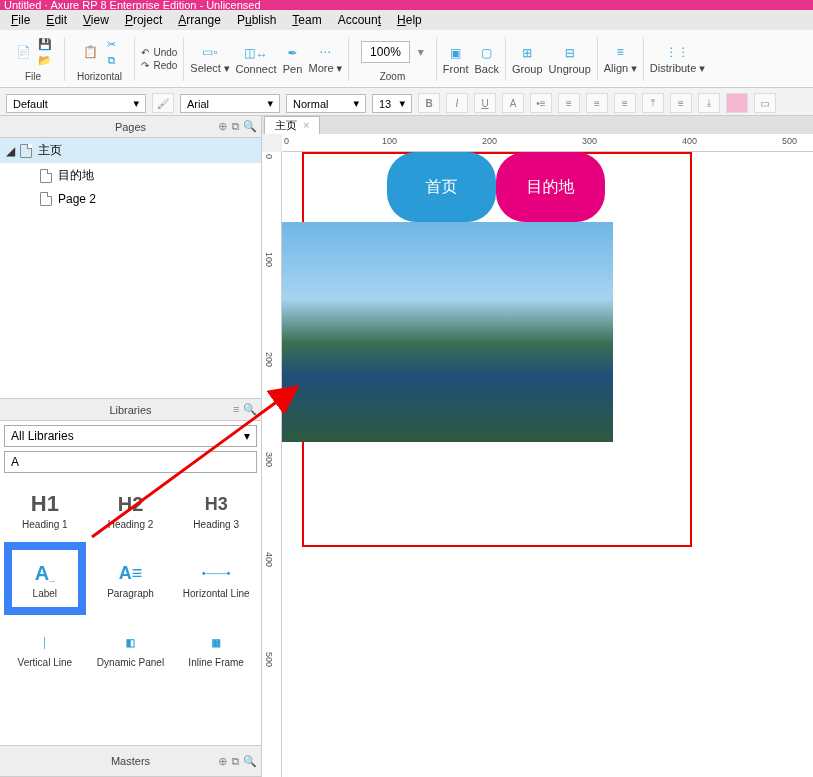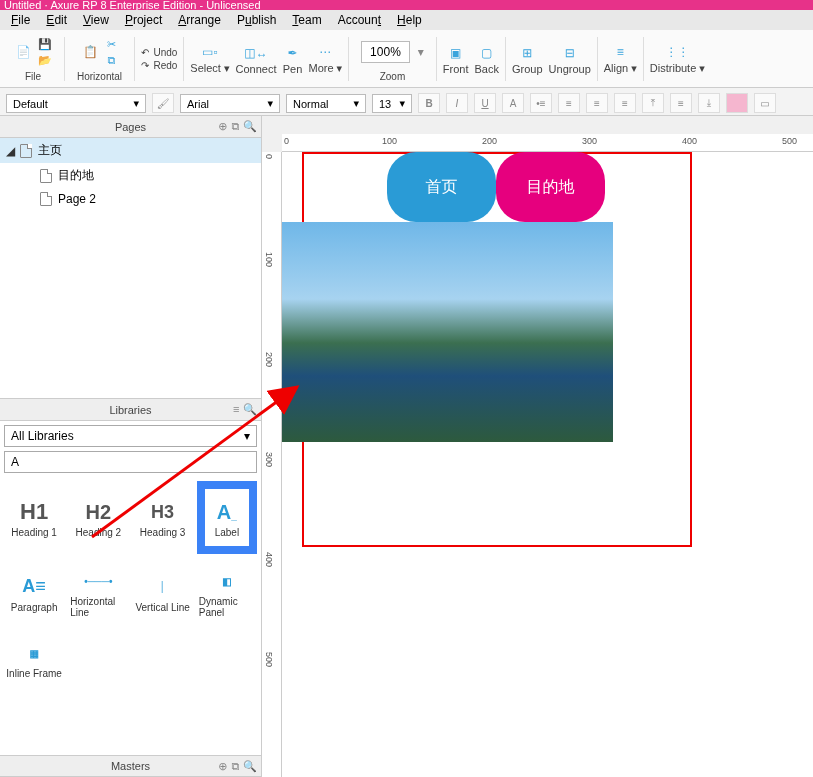--- a/index.html
+++ b/index.html
@@ -25,25 +25,25 @@
 .panel-head .tools { position:absolute; right:4px; display:flex; gap:4px; color:#888; }
 .pages-tree { flex: 0 0 auto; background:#fff; }
 .page-item { display:flex; align-items:center; gap:6px; padding:4px 8px 4px 20px; font-size:12px; }
 .page-item.sel { background:#d7ecf9; }
 .page-item .tri { width:8px; color:#333; }
 .page-ico { width:12px; height:14px; border:1px solid #888; border-radius:1px; position:relative; }
 .page-ico::after { content:""; position:absolute; right:-1px; top:-1px; width:4px; height:4px; background:#fff; border-left:1px solid #888; border-bottom:1px solid #888; }
 .lib-panel { flex:1; display:flex; flex-direction:column; border-top:1px solid #ccc; }
 .lib-sel { margin:4px; border:1px solid #aaa; padding:3px 6px; background:white; display:flex; justify-content:space-between; align-items:center; font-size:12px; }
 .lib-search { margin:0 4px 4px; border:1px solid #aaa; padding:3px 6px; background:white; font-size:12px; }
-.lib-grid { display:grid; grid-template-columns: repeat(4, 1fr); gap:4px; padding:4px; overflow:auto; }
+.lib-grid { display:grid; grid-template-columns: repeat(3, 1fr); gap:4px; padding:4px; overflow:auto; }
 .lib-item { display:flex; flex-direction:column; align-items:center; justify-content:center; padding:8px 2px; font-size:10px; color:#333; }
 .lib-item .shape { height:30px; display:flex; align-items:center; justify-content:center; color:#2a9bd6; font-weight:bold; }
 .lib-item.red-sel { border:8px solid #3b82f6; }
-.masters-head { height:22px; border-top:1px solid #ccc; }
+.masters-head { height:32px; border-top:1px solid #ccc; }
 .canvas-wrap { flex:1; position:relative; background:#f0f0f0; }
 .tabstrip { height:18px; background:#e0e0e0; display:flex; align-items:flex-end; font-size:11px; }
 .tabstrip .tab { background:#fff; border:1px solid #bbb; border-bottom:none; padding:1px 10px; margin-left:2px; }
 .tabstrip .tab .x { margin-left:6px; color:#aaa; }
 .ruler-h { position:absolute; left:20px; right:0; top:18px; height:18px; background:#fff; border-bottom:1px solid #ccc; }
 .ruler-h .tick-label { position:absolute; top:2px; font-size:9px; color:#555; }
 .ruler-v { position:absolute; left:0; top:36px; bottom:0; width:20px; background:#fff; border-right:1px solid #ccc; }
 .ruler-v .tick-label { position:absolute; left:2px; font-size:9px; color:#555; writing-mode:vertical-rl; }
 .canvas { position:absolute; left:20px; top:36px; right:0; bottom:0; background:#fff; }
 .red-box { position:absolute; border:2px solid #e00; }
@@ -294,20 +294,23 @@
       <span>Masters</span>
       <div class="tools">
         <span>⊕</span>
         <span>⧉</span>
         <span>🔍</span>
       </div>
     </div>
   </div>
 
   <div class="canvas-wrap">
+    <div class="tabstrip">
+      <div class="tab"><span>主页</span><span class="x">×</span></div>
+    </div>
     <div class="ruler-h">
       <span class="tick-label" style="left:2px">0</span>
       <span class="tick-label" style="left:100px">100</span>
       <span class="tick-label" style="left:200px">200</span>
       <span class="tick-label" style="left:300px">300</span>
       <span class="tick-label" style="left:400px">400</span>
       <span class="tick-label" style="left:500px">500</span>
     </div>
     <div class="ruler-v">
       <span class="tick-label" style="top:2px">0</span>

